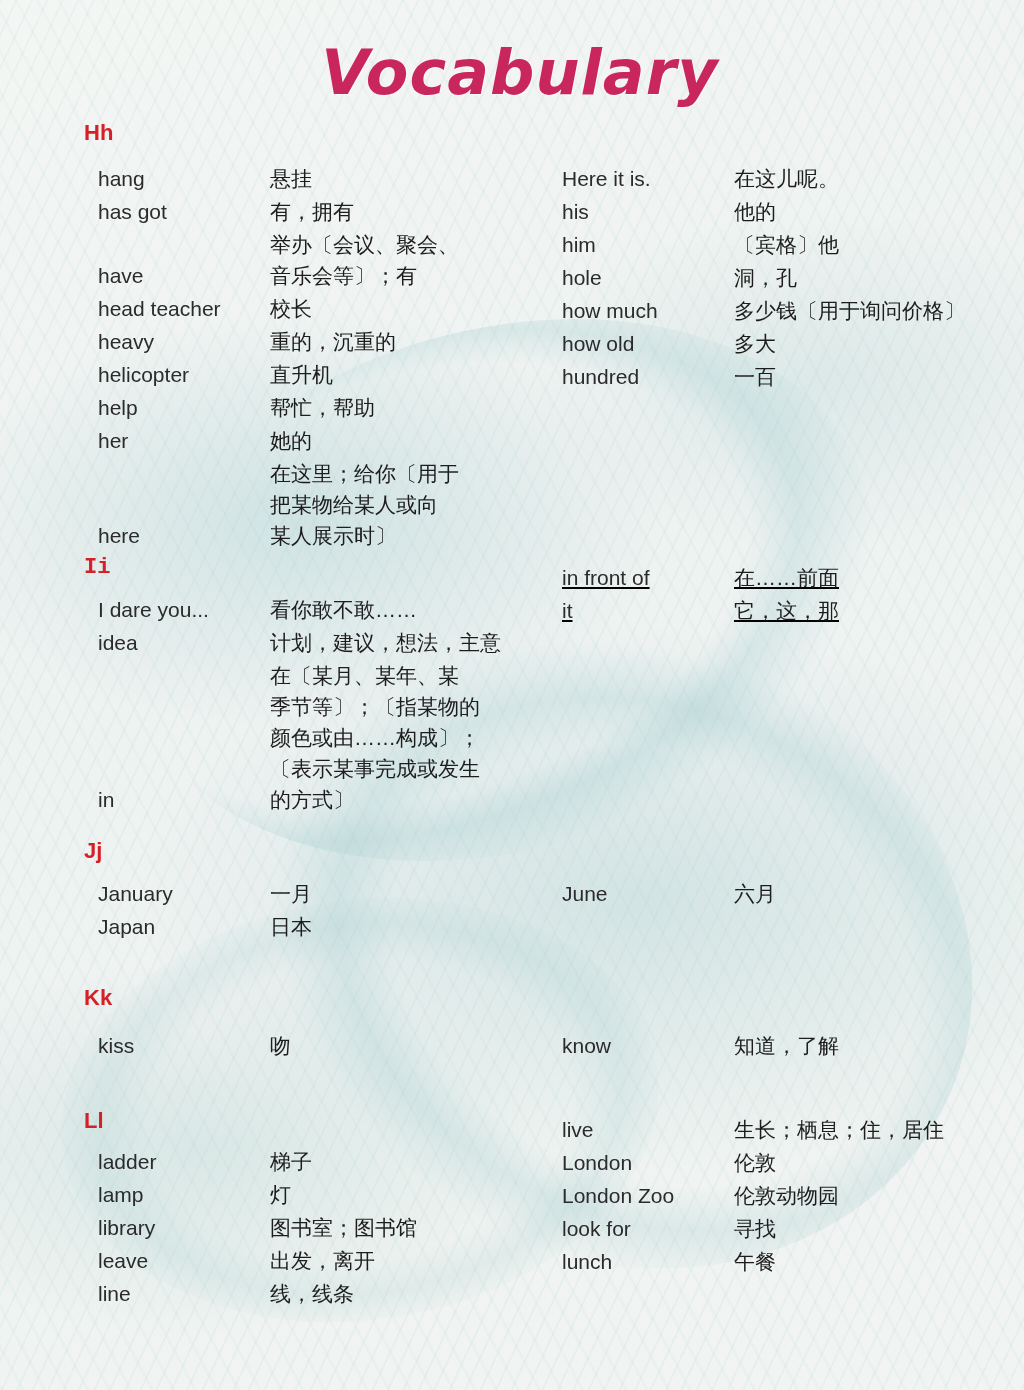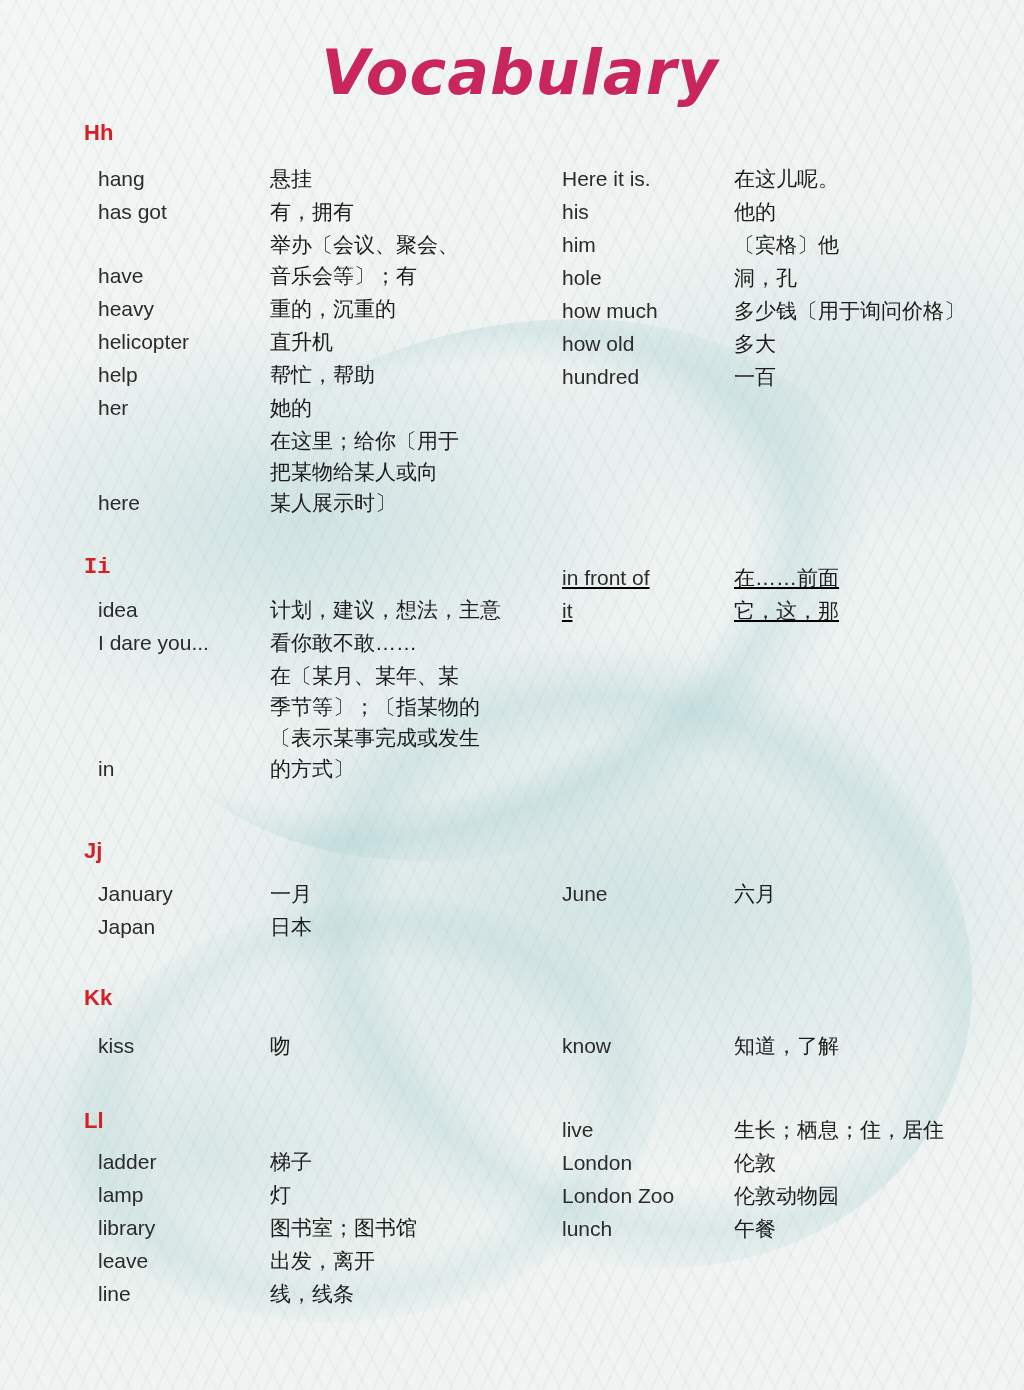--- a/index.html
+++ b/index.html
@@ -136,20 +136,26 @@
           </div>
         </div>
         <div class="entry">
           <div class="term">have</div>
           <div class="def">
             <span class="ln">举办〔会议、聚会、</span>
             <span class="ln">音乐会等〕；有</span>
           </div>
         </div>
         <div class="entry">
+          <div class="term">head teacher</div>
+          <div class="def">
+            <span class="ln">校长</span>
+          </div>
+        </div>
+        <div class="entry">
           <div class="term">heavy</div>
           <div class="def">
             <span class="ln">重的，沉重的</span>
           </div>
         </div>
         <div class="entry">
           <div class="term">helicopter</div>
           <div class="def">
             <span class="ln">直升机</span>
           </div>
@@ -215,36 +221,37 @@
         <div class="entry">
           <div class="term">hundred</div>
           <div class="def">
             <span class="ln">一百</span>
           </div>
         </div>
       </div>
       <div class="letter-head" style="top: 555px; font-family: Liberation Mono, monospace;">Ii</div>
       <div class="col col-left" style="top: 594px;">
         <div class="entry">
+          <div class="term">I dare you...</div>
+          <div class="def">
+            <span class="ln">看你敢不敢……</span>
+          </div>
+        </div>
+        <div class="entry">
           <div class="term">idea</div>
           <div class="def">
             <span class="ln">计划，建议，想法，主意</span>
-          </div>
-        </div>
-        <div class="entry">
-          <div class="term">I dare you...</div>
-          <div class="def">
-            <span class="ln">看你敢不敢……</span>
           </div>
         </div>
         <div class="entry">
           <div class="term">in</div>
           <div class="def">
             <span class="ln">在〔某月、某年、某</span>
             <span class="ln">季节等〕；〔指某物的</span>
+            <span class="ln">颜色或由……构成〕；</span>
             <span class="ln">〔表示某事完成或发生</span>
             <span class="ln">的方式〕</span>
           </div>
         </div>
       </div>
       <div class="col col-right" style="top: 562px; text-decoration: underline;">
         <div class="entry">
           <div class="term">in front of</div>
           <div class="def">
             <span class="ln">在……前面</span>
@@ -343,20 +350,26 @@
             <span class="ln">伦敦</span>
           </div>
         </div>
         <div class="entry">
           <div class="term">London Zoo</div>
           <div class="def">
             <span class="ln">伦敦动物园</span>
           </div>
         </div>
         <div class="entry">
+          <div class="term">look for</div>
+          <div class="def">
+            <span class="ln">寻找</span>
+          </div>
+        </div>
+        <div class="entry">
           <div class="term">lunch</div>
           <div class="def">
             <span class="ln">午餐</span>
           </div>
         </div>
       </div>
     </div>
 
 </div>
 

